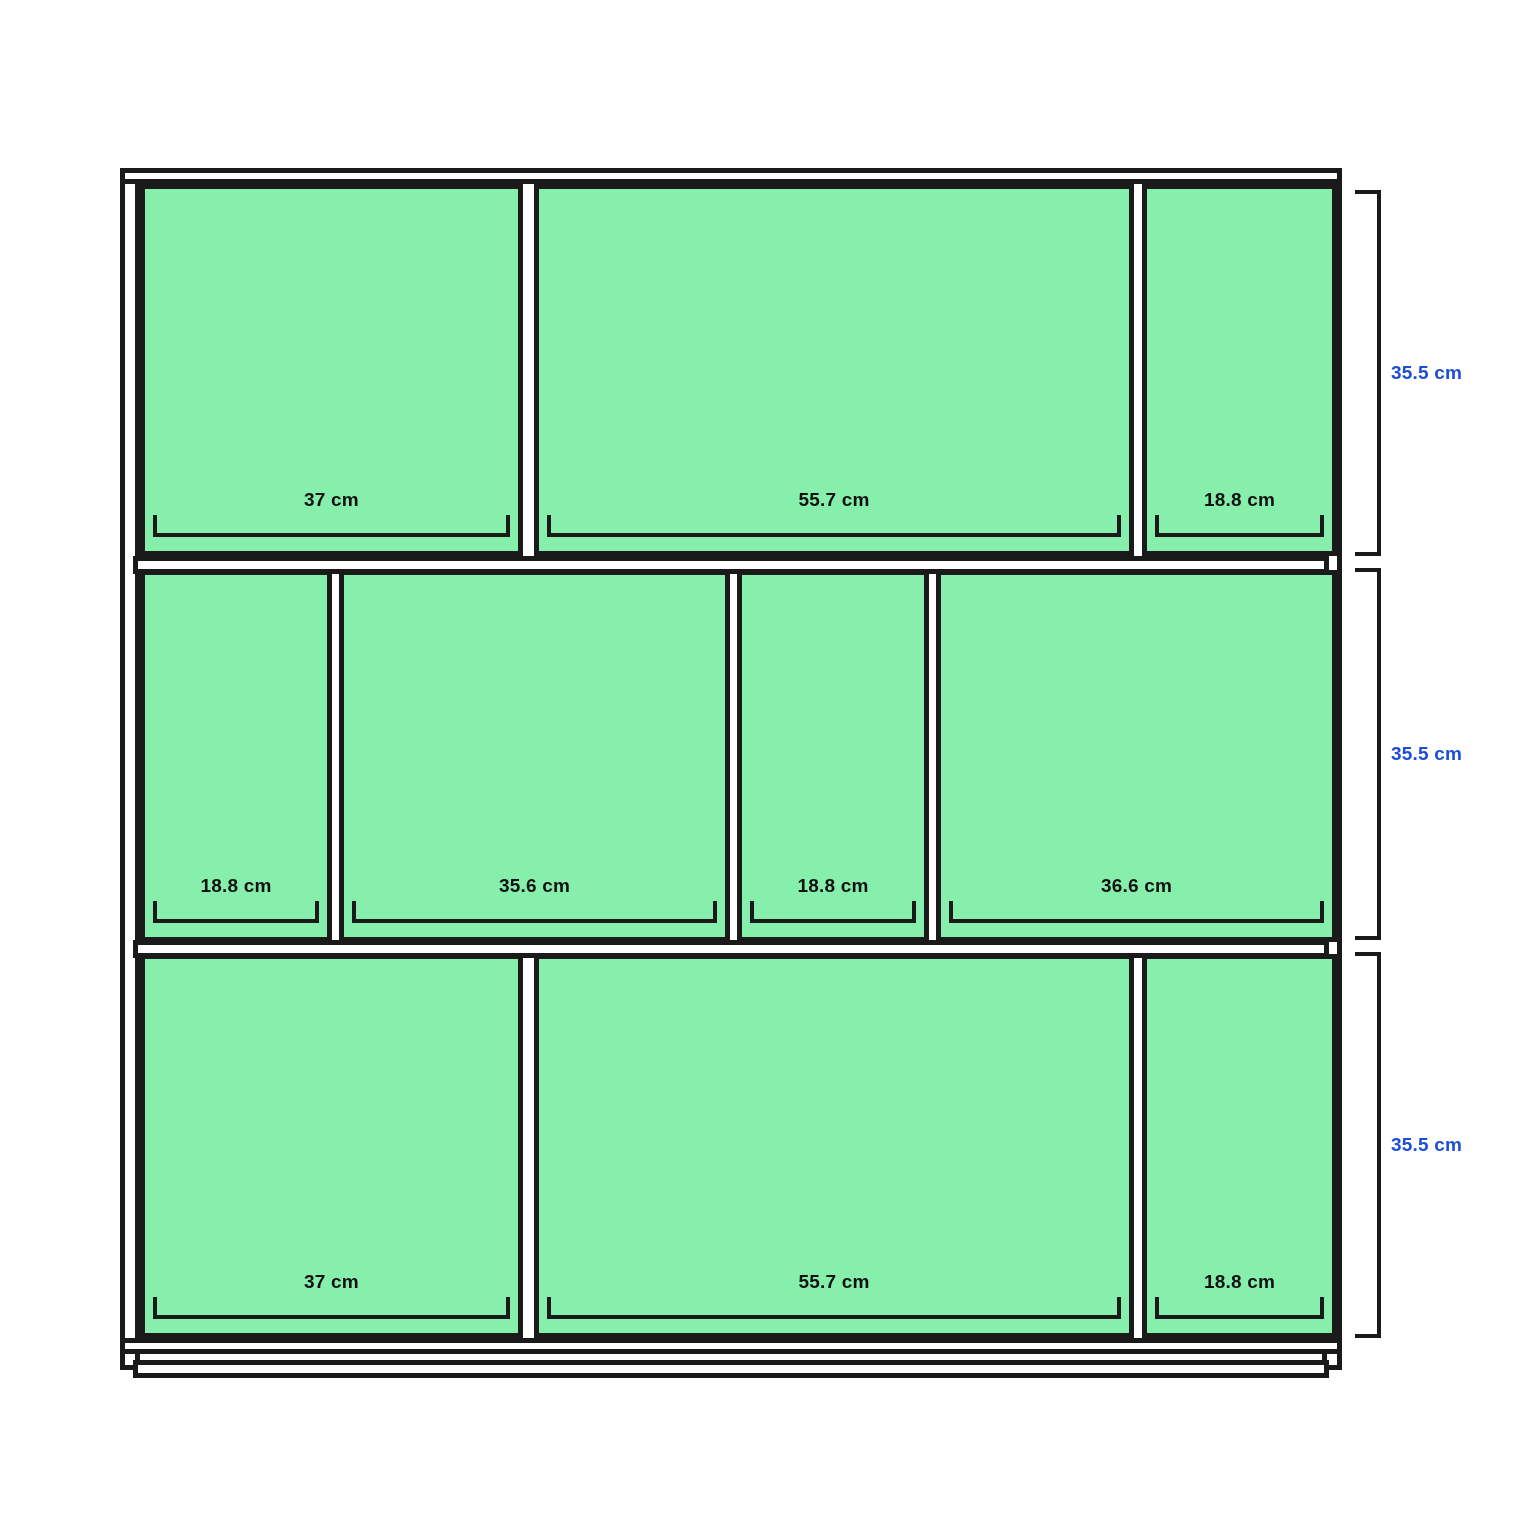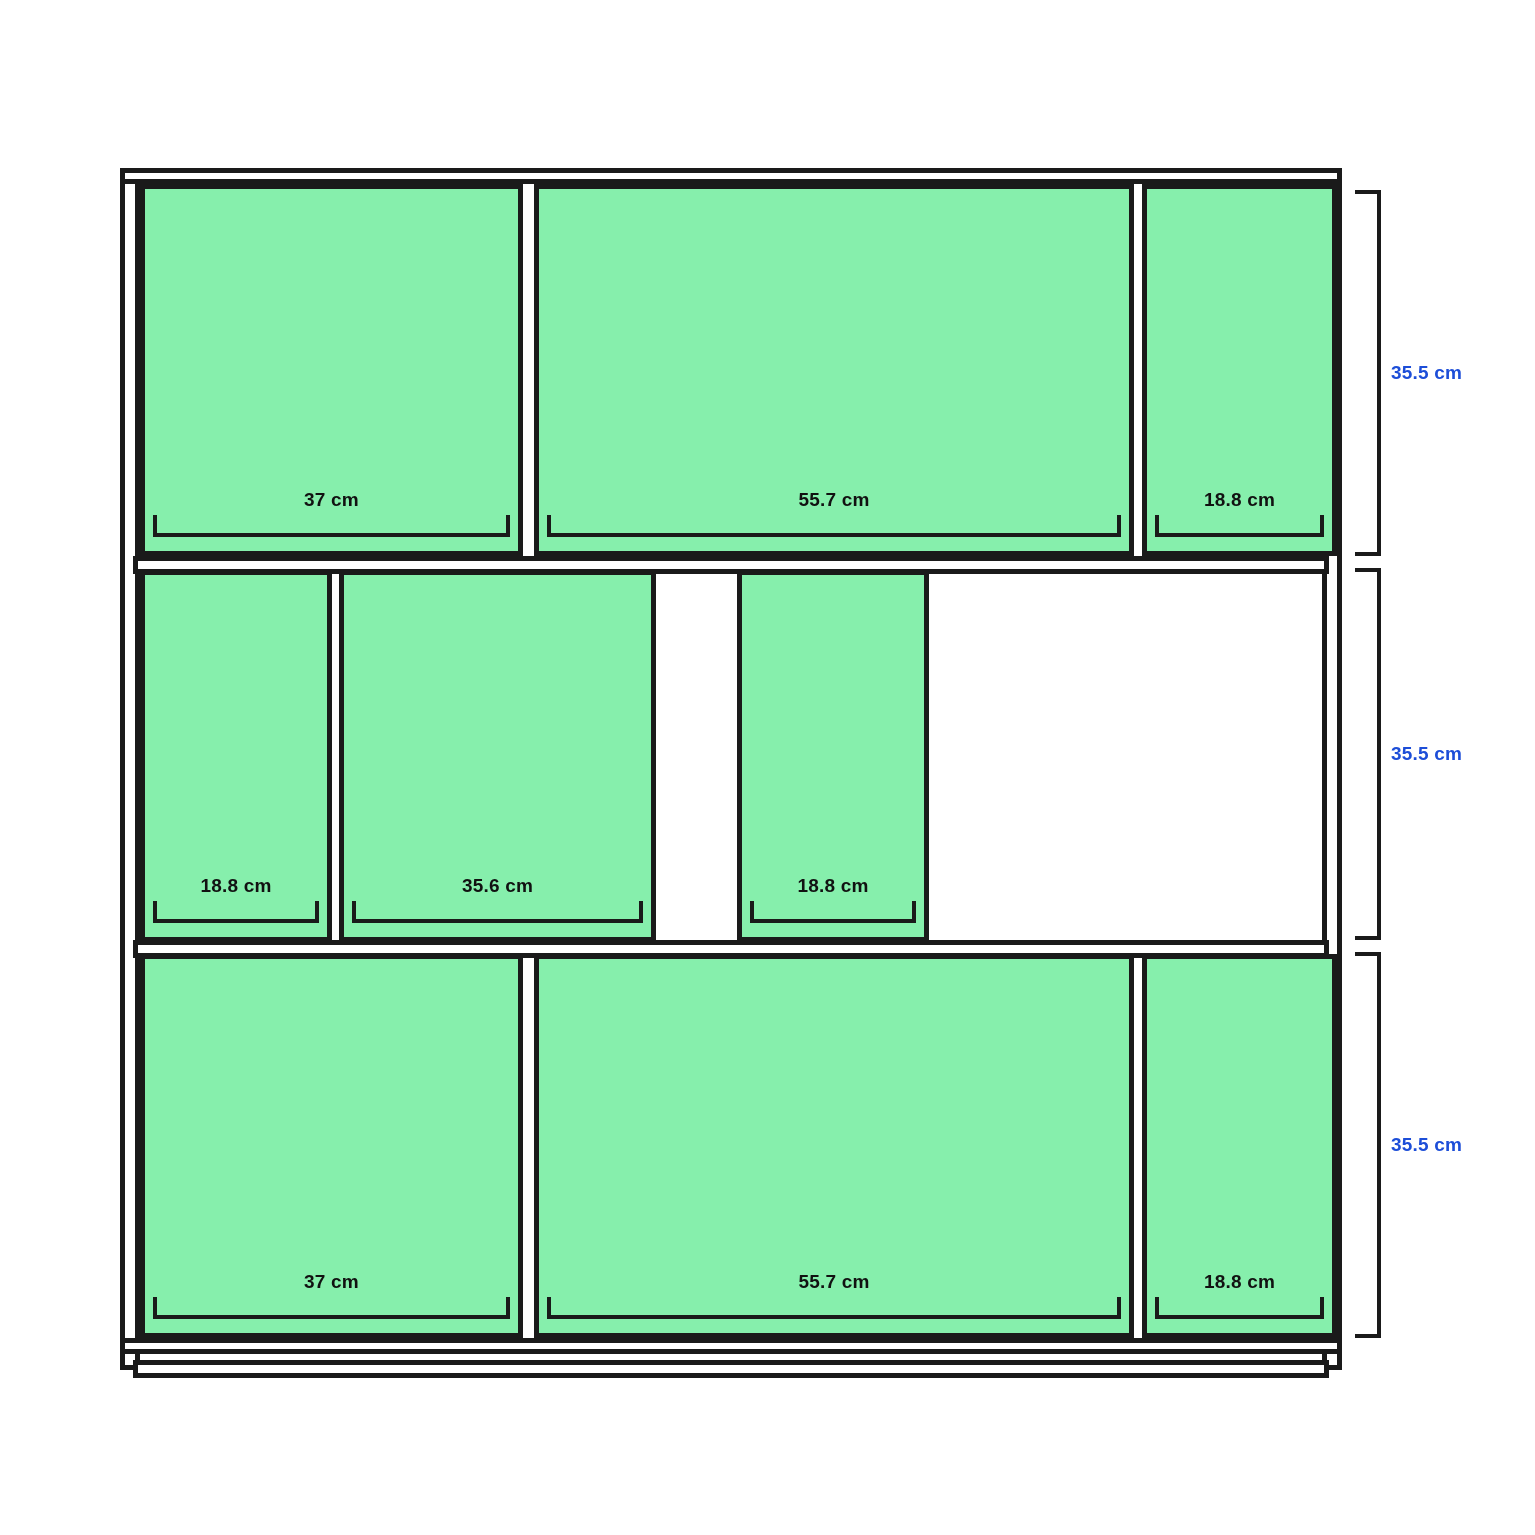--- a/index.html
+++ b/index.html
@@ -167,38 +167,46 @@
 
   <div class="panel" style="left:140px; top:570px; width:192px; height:372px;">
     <div class="dim-h" style="left:8px; right:8px; bottom:14px;">
       <span class="lbl">18.8 cm</span>
       <span class="tick-l"></span>
       <span class="tick-r"></span>
       <span class="line"></span>
     </div>
   </div>
 
-  <div class="panel" style="left:339px; top:570px; width:317px; height:372px;">
+  <div class="panel" style="left:339px; top:570px; width:391px; height:372px;">
     <div class="dim-h" style="left:8px; right:8px; bottom:14px;">
       <span class="lbl">35.6 cm</span>
       <span class="tick-l"></span>
       <span class="tick-r"></span>
       <span class="line"></span>
     </div>
   </div>
 
   <div class="panel" style="left:737px; top:570px; width:192px; height:372px;">
     <div class="dim-h" style="left:8px; right:8px; bottom:14px;">
       <span class="lbl">18.8 cm</span>
       <span class="tick-l"></span>
       <span class="tick-r"></span>
       <span class="line"></span>
     </div>
   </div>
 
+  <div class="panel" style="left:936px; top:570px; width:401px; height:372px;">
+    <div class="dim-h" style="left:8px; right:8px; bottom:14px;">
+      <span class="lbl">36.6 cm</span>
+      <span class="tick-l"></span>
+      <span class="tick-r"></span>
+      <span class="line"></span>
+    </div>
+  </div>
 
   <div class="panel" style="left:140px; top:954px; width:383px; height:384px;">
     <div class="dim-h" style="left:8px; right:8px; bottom:14px;">
       <span class="lbl">37 cm</span>
       <span class="tick-l"></span>
       <span class="tick-r"></span>
       <span class="line"></span>
     </div>
   </div>
 

